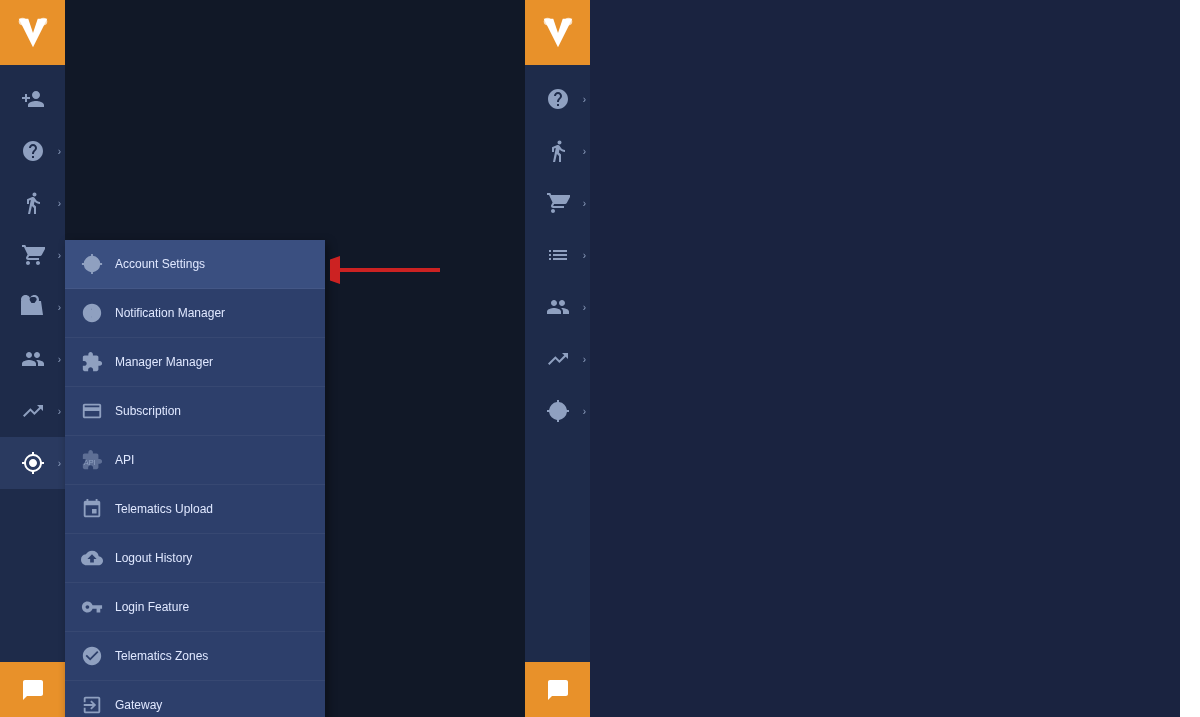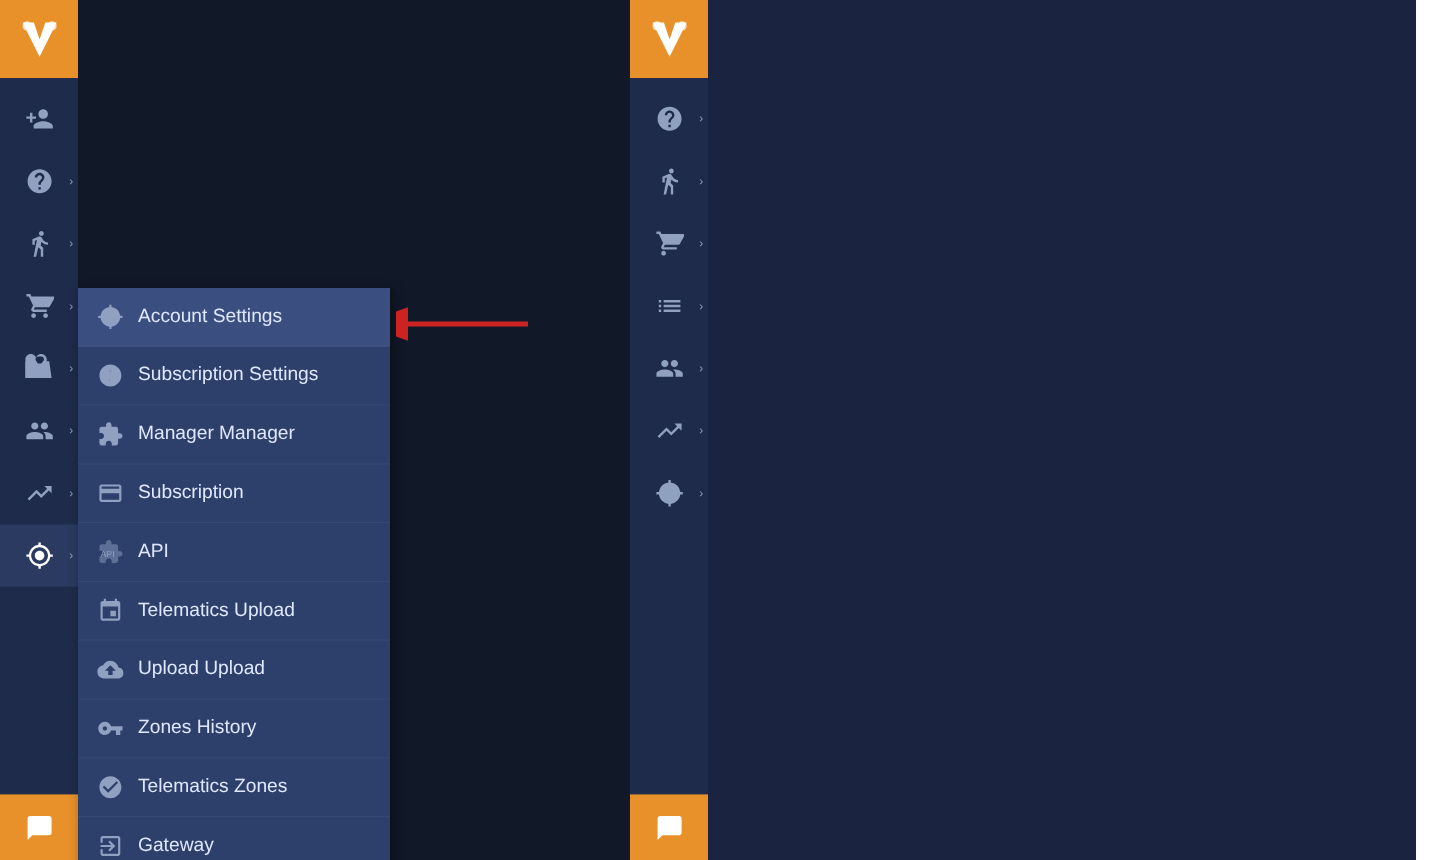--- a/index.html
+++ b/index.html
@@ -86,21 +86,21 @@
     .dropdown-item.selected { background: #3a4f80; }
 
     .dropdown-item svg {
       width: 22px;
       height: 22px;
       fill: #8fa0c0;
       margin-right: 12px;
       flex-shrink: 0;
     }
 
-    .dropdown-item span { font-size: 16px; }
+    .dropdown-item span { font-size: 12px; }
 
     
     .arrow-indicator {
       position: absolute;
       left: 330px;
       top: 255px;
       z-index: 200;
     }
 
     
@@ -284,21 +284,21 @@
   <div class="dropdown-item selected">
     <svg viewBox="0 0 24 24">
         <path d="M12 8c-2.21 0-4 1.79-4 4s1.79 4 4 4 4-1.79 4-4-1.79-4-4-4zm8.94 3A8.994 8.994 0 0013 3.06V1h-2v2.06A8.994 8.994 0 003.06 11H1v2h2.06A8.994 8.994 0 0011 20.94V23h2v-2.06A8.994 8.994 0 0020.94 13H23v-2h-2.06z"></path>
       </svg>
     <span>Account Settings</span>
   </div>
   <div class="dropdown-item">
     <svg viewBox="0 0 24 24">
         <path d="M12 8c-2.21 0-4 1.79-4 4s1.79 4 4 4 4-1.79 4-4-1.79-4-4-4zm0-6C6.48 2 2 6.48 2 12s4.48 10 10 10 10-4.48 10-10S17.52 2 12 2zm-1 15v-4H9l3-6v4h2l-3 6z"></path>
       </svg>
-    <span>Subscription Settings</span>
+    <span>Notification Manager</span>
   </div>
   <div class="dropdown-item">
     <svg viewBox="0 0 24 24">
         <path d="M20.5 11H19V7c0-1.1-.9-2-2-2h-4V3.5C13 2.12 11.88 1 10.5 1S8 2.12 8 3.5V5H4c-1.1 0-1.99.9-1.99 2v3.8H3.5c1.49 0 2.7 1.21 2.7 2.7s-1.21 2.7-2.7 2.7H2V20c0 1.1.9 2 2 2h3.8v-1.5c0-1.49 1.21-2.7 2.7-2.7s2.7 1.21 2.7 2.7V22H17c1.1 0 2-.9 2-2v-4h1.5c1.38 0 2.5-1.12 2.5-2.5S21.88 11 20.5 11z"></path>
       </svg>
     <span>Manager Manager</span>
   </div>
   <div class="dropdown-item">
     <svg viewBox="0 0 24 24">
         <path d="M20 4H4c-1.11 0-1.99.89-1.99 2L2 18c0 1.11.89 2 2 2h16c1.11 0 2-.89 2-2V6c0-1.11-.89-2-2-2zm0 14H4v-6h16v6zm0-10H4V6h16v2z"></path>
@@ -315,27 +315,27 @@
   <div class="dropdown-item">
     <svg viewBox="0 0 24 24">
         <path d="M17 12h-5v5h5v-5zM16 1v2H8V1H6v2H5c-1.11 0-1.99.9-1.99 2L3 19c0 1.1.89 2 2 2h14c1.1 0 2-.9 2-2V5c0-1.1-.9-2-2-2h-1V1h-2zm3 18H5V8h14v11z"></path>
       </svg>
     <span>Telematics Upload</span>
   </div>
   <div class="dropdown-item">
     <svg viewBox="0 0 24 24">
         <path d="M19.35 10.04A7.49 7.49 0 0012 4C9.11 4 6.6 5.64 5.35 8.04A5.994 5.994 0 000 14c0 3.31 2.69 6 6 6h13c2.76 0 5-2.24 5-5 0-2.64-2.05-4.78-4.65-4.96zM14 13v4h-4v-4H7l5-5 5 5h-3z"></path>
       </svg>
-    <span>Upload Upload</span>
+    <span>Logout History</span>
   </div>
   <div class="dropdown-item">
     <svg viewBox="0 0 24 24">
         <path d="M12.65 10C11.83 7.67 9.61 6 7 6c-3.31 0-6 2.69-6 6s2.69 6 6 6c2.61 0 4.83-1.67 5.65-4H17v4h4v-4h2v-4H12.65zM7 14c-1.1 0-2-.9-2-2s.9-2 2-2 2 .9 2 2-.9 2-2 2z"></path>
       </svg>
-    <span>Zones History</span>
+    <span>Login Feature</span>
   </div>
   <div class="dropdown-item">
     <svg viewBox="0 0 24 24">
         <path d="M12 2C6.48 2 2 6.48 2 12s4.48 10 10 10 10-4.48 10-10S17.52 2 12 2zm-2 15l-5-5 1.41-1.41L10 14.17l7.59-7.59L19 8l-9 9z"></path>
       </svg>
     <span>Telematics Zones</span>
   </div>
   <div class="dropdown-item">
     <svg viewBox="0 0 24 24">
         <path d="M10.09 15.59L11.5 17l5-5-5-5-1.41 1.41L12.67 11H3v2h9.67l-2.58 2.59zM19 3H5c-1.11 0-2 .9-2 2v4h2V5h14v14H5v-4H3v4c0 1.1.89 2 2 2h14c1.1 0 2-.9 2-2V5c0-1.1-.9-2-2-2z"></path>

